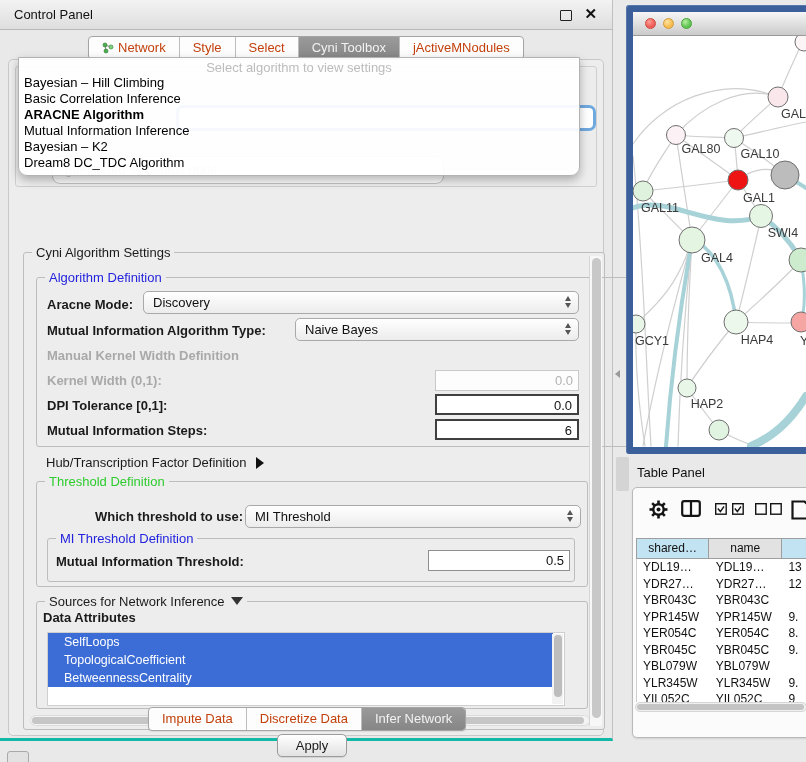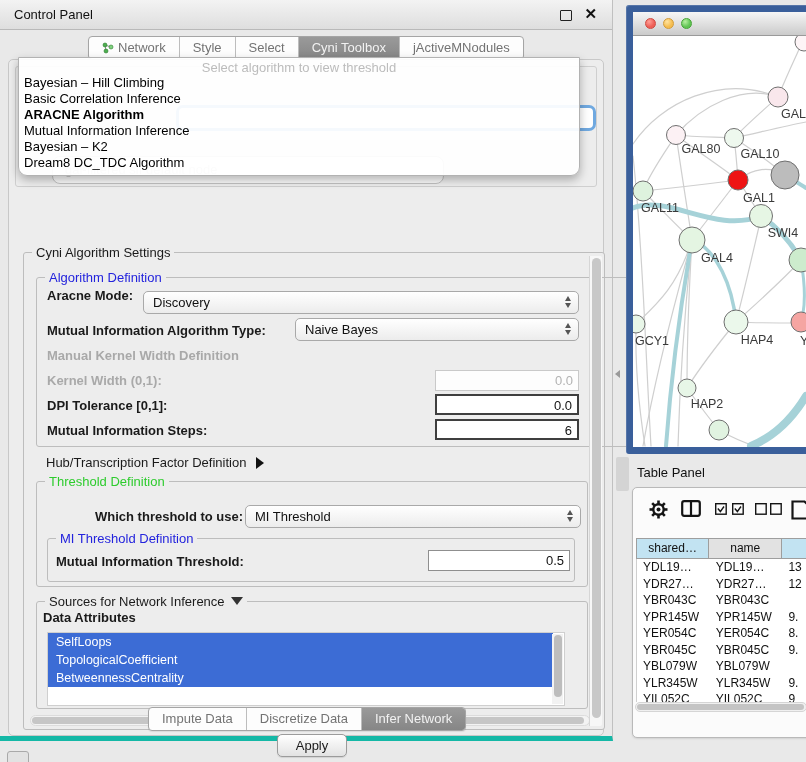--- a/index.html
+++ b/index.html
@@ -1,30 +1,30 @@
 <!DOCTYPE html>
 <html><head>
 <meta charset="utf-8">
 <style>
   * { box-sizing: border-box; margin: 0; padding: 0; }
   html,body { width:806px; height:762px; overflow:hidden; }
   body { position:relative; background:#e9e9e9; font-family:"Liberation Sans",sans-serif; color:#1a1a1a; }
 
   
   .cp { position:absolute; left:0; top:0; width:613px; height:741px; background:#e9e9e9;
-        border-right:1px solid #c0c0c0; border-bottom:5px solid #14b8a6; }
+        border-right:1px solid #c0c0c0; border-bottom:3px solid #14b8a6; }
   .cp-titlebar { position:absolute; left:0; top:0; width:100%; height:30px;
         background:linear-gradient(#f3f3f3,#dedede); border-bottom:1px solid #b9b9b9; }
   .cp-title { position:absolute; left:14px; top:7px; font-size:13px; color:#111; }
   .win-float { position:absolute; right:40px; top:10px; width:12px; height:11px; border:1.5px solid #222; border-radius:1px; }
   .win-close { position:absolute; right:15px; top:5px; font-size:15px; font-weight:bold; color:#111; }
 
   .seg-tabs { position:absolute; display:flex; background:#fdfdfd; border:1px solid #a5a5a5;
         border-radius:4px; overflow:hidden; box-shadow:0 1px 1px rgba(0,0,0,0.08); }
-  .seg { padding:0 13px; font-size:13px; line-height:22px; height:22px; color:#737373;
+  .seg { padding:0 13px; font-size:13px; line-height:22px; height:22px; color:#c2410c;
         border-right:1px solid #bdbdbd; display:flex; align-items:center; gap:4px; white-space:nowrap; }
   .seg:last-child { border-right:none; }
   .seg.sel { background:linear-gradient(#9a9a9a,#868686); color:#f2f2f2; }
   .top-tabs { left:88px; top:36px; height:24px; }
   .bottom-tabs { left:148px; top:707px; height:24px; }
 
   .cp-body { position:absolute; left:8px; top:59px; width:596px; height:677px;
         background:#ededed; border:1px solid #c8c8c8; border-radius:5px; }
 
   
@@ -72,21 +72,21 @@
   .field.med { border:1px solid #8f8f8f; color:#111; }
   .checkbox { position:absolute; width:14px; height:14px; border:1.5px solid #c2c2c2; border-radius:3px; background:#fdfdfd; }
 
   .tri-right { display:inline-block; width:0; height:0; border-top:6px solid transparent;
         border-bottom:6px solid transparent; border-left:8px solid #111; margin-left:10px; vertical-align:-2px; }
   .tri-down { display:inline-block; width:0; height:0; border-left:6px solid transparent;
         border-right:6px solid transparent; border-top:8px solid #333; margin-left:6px; vertical-align:1px; }
 
   .attr-list { position:absolute; left:10px; top:30px; width:518px; height:74px; background:#fff;
         border:1px solid #cfcfcf; overflow:hidden; }
-  .attr-item { height:18px; line-height:18px; font-size:12.5px; color:#fff; padding-left:8px; }
+  .attr-item { height:18px; line-height:18px; font-size:12.5px; color:#fff; padding-left:16px; }
   .attr-scroll { position:absolute; right:1px; top:1px; width:11px; height:70px; background:#f2f2f2; }
   .attr-scroll-thumb { position:absolute; left:1.5px; top:1px; width:8px; height:62px; background:#bdbdbd; border-radius:4px; }
 
   .apply-btn { position:absolute; left:268px; top:674px; width:70px; height:23px; border:1px solid #9b9b9b;
         border-radius:5px; background:linear-gradient(#ffffff,#e2e2e2); font-size:13px; text-align:center;
         line-height:21px; box-shadow:0 1px 1px rgba(0,0,0,0.1); }
 
   .cp-mini-btn { position:absolute; left:7px; top:751px; width:22px; height:16px; background:#e2e2e2;
         border:1px solid #a9a9a9; border-radius:3px; }
 
@@ -170,21 +170,21 @@
       <div class="ghost-title">Inference Algorithm</div>
       <div class="ghost-combo-focus"></div>
       <div class="ghost-combo">gal-filtered sif default node</div>
     </div>
 
     <div class="gbox settings-group">
       <div class="gbox-legend">Cyni Algorithm Settings</div>
 
       <div class="gbox" style="left:12px; top:24px; width:628px; height:170px;">
         <div class="gbox-legend" style="color:#2323dd;">Algorithm Definition</div>
-        <div class="lbl" style="left:10px; top:10px;">Aracne Mode:</div>
+        <div class="lbl" style="left:10px; top:19px;">Aracne Mode:</div>
         <div class="combo" style="left:106px; top:13px; width:436px;">
           <span>Discovery</span>
           <span class="stepper">
               <span class="tri-up"></span>
               <span class="tri-dn"></span>
             </span>
         </div>
         <div class="lbl" style="left:10px; top:45px;">Mutual Information Algorithm Type:</div>
         <div class="combo" style="left:258px; top:40px; width:284px;">
           <span>Naive Bayes</span>
@@ -245,21 +245,21 @@
         </div>
       <div class="vscroll">
           <div class="vscroll-thumb"></div>
         </div>
     </div>
 
     <div class="apply-btn">Apply</div>
   </div>
 
   <div class="algo-popup" id="algo-popup">
-    <div class="algo-ph">Select algorithm to view threshold</div>
+    <div class="algo-ph">Select algorithm to view settings</div>
   <div class="algo-item">Bayesian – Hill Climbing</div>
       <div class="algo-item">Basic Correlation Inference</div>
       <div class="algo-item sel">ARACNE Algorithm</div>
       <div class="algo-item">Mutual Information Inference</div>
       <div class="algo-item">Bayesian – K2</div>
       <div class="algo-item">Dream8 DC_TDC Algorithm</div>
     </div>
 
   <div class="seg-tabs bottom-tabs" id="bottom-tabs">
       <div class="seg">

